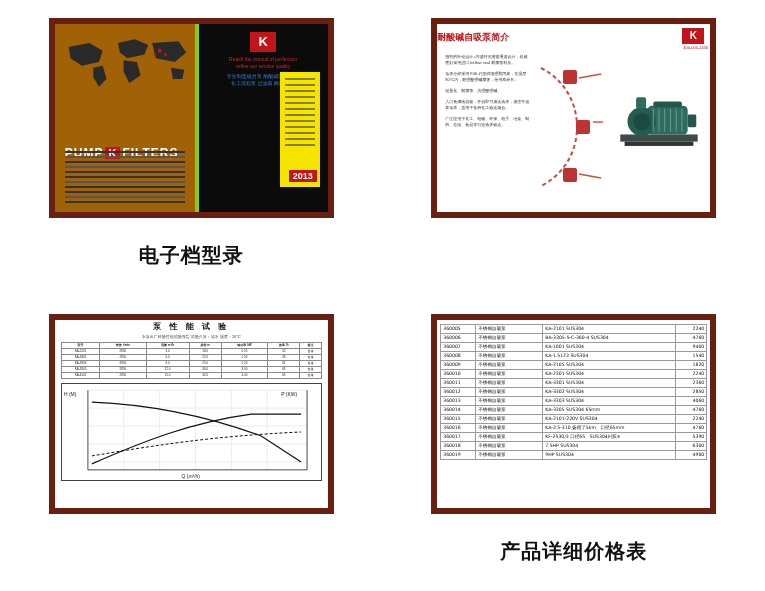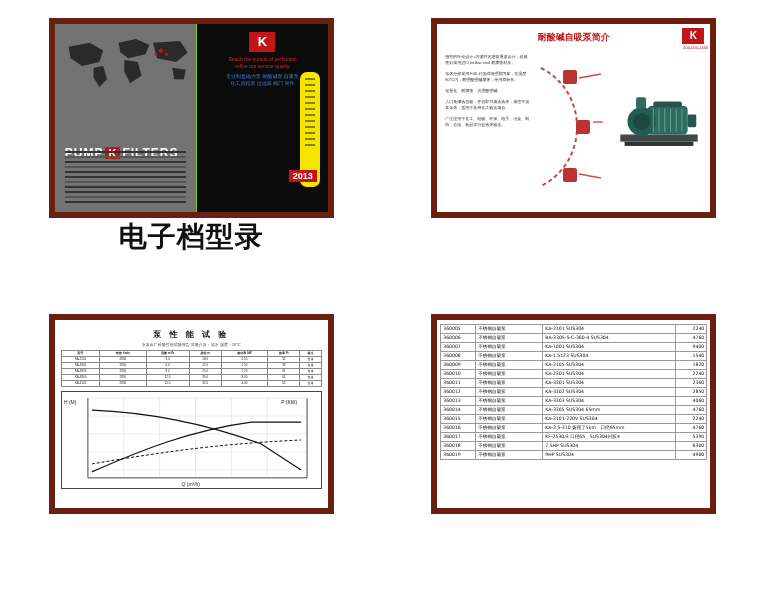--- a/index.html
+++ b/index.html
@@ -25,36 +25,36 @@
   }
   .frame{
     width:285px;height:200px;
     border:6px solid #6b1f10;
     box-sizing:border-box;
     background:#ffffff;
     position:relative;
     overflow:hidden;
   }
   .caption{
-    margin-top:0;
-    font-size:28px;
+    margin-top:24px;
+    font-size:20px;
     font-weight:bold;
     color:#111;
     letter-spacing:1px;
     font-family:"DejaVu Sans","Liberation Sans",sans-serif;
   }
 
   
   .cat{
     position:absolute;inset:0;background:#0b0b0b;
     display:flex;
   }
   .cat-left{
-    width:52%;position:relative;background:#737373;
-    border-right:1px solid #84cc16;
+    width:52%;position:relative;background:#a16207;
+    border-right:4px solid #84cc16;
     text-decoration:underline;
   }
   .cat-map{
     position:absolute;top:8px;left:6px;width:95%;height:62px;
   }
   .cat-logo{
     position:absolute;bottom:52px;left:10px;
     color:#fff;font-size:12px;font-weight:bold;letter-spacing:1px;
   }
   .cat-logo .k{
@@ -79,38 +79,38 @@
   }
   .cat-red{
     color:#d4232a;font-size:5px;line-height:7px;text-align:center;
     margin-bottom:3px;
   }
   .cat-blue{
     color:#3d7fd6;font-size:5px;line-height:7px;text-align:center;
   }
   .cat-yellow{
     position:absolute;right:8px;top:48px;
-    width:20px;height:115px;background:#f5e400;
-    border-radius:7px;
+    width:40px;height:115px;background:#f5e400;
+    border-radius:0;
   }
   .cat-yellow .ylines{padding:6px 5px;}
   .cat-yellow .ylines div{height:2px;background:#8a8000;margin-bottom:4px;}
   .cat-year{
     position:absolute;bottom:5px;right:3px;
     background:#c1151a;color:#fff;font-size:9px;font-weight:bold;
     padding:1px 4px;
   }
 
   
   .ppt{position:absolute;inset:0;background:#ffffff;}
   .ppt-top{
     position:absolute;top:0;left:0;right:0;height:26px;background:#fff;
   }
   .ppt-title{
-    position:absolute;top:7px;left:0;right:0;text-align:center;
+    position:absolute;top:7px;left:0;right:0;
     font-size:9px;color:#c1151a;font-weight:bold;
   }
   .ppt-kbadge{
     position:absolute;top:4px;right:6px;
     background:#c1151a;color:#fff;font-size:10px;font-weight:bold;
     width:22px;height:16px;line-height:16px;text-align:center;
   }
   .ppt-kphone{
     position:absolute;top:21px;right:2px;font-size:4px;color:#c1151a;
   }
@@ -120,21 +120,21 @@
   }
   .ppt-text p{margin:0 0 5px 0;font-size:4px;line-height:6px;color:#333;}
   .ppt-arc{position:absolute;left:96px;top:0;width:70px;height:150px;}
   .ppt-pump{
     position:absolute;right:8px;top:38px;width:86px;height:66px;
   }
 
   
   .perf{position:absolute;inset:0;background:#fff;}
   .perf-title{
-    text-align:center;font-size:8px;font-weight:bold;margin-top:9px;color:#111;
+    text-align:center;font-size:8px;font-weight:bold;margin-top:1px;color:#111;
     letter-spacing:3px;
   }
   .perf-sub{text-align:center;font-size:4px;color:#444;margin-top:2px;}
   .perf-table{
     margin:3px 6px 0 6px;border:1px solid #555;border-collapse:collapse;
     width:calc(100% - 12px);
   }
   .perf-table td,.perf-table th{
     border:1px solid #888;font-size:3px;color:#222;height:5px;padding:0;
     text-align:center;
@@ -474,15 +474,16 @@
           <tr>
             <td class="c-code">360019</td>
             <td class="c-name">不锈钢自吸泵</td>
             <td class="c-model">9HP SUS304</td>
             <td class="c-price">4900</td>
           </tr>
         </tbody>
           </table>
       </div>
     </div>
+    <div class="caption">产品详细价格表</div>
   </div>
 
 </div>
 
 </body></html>

